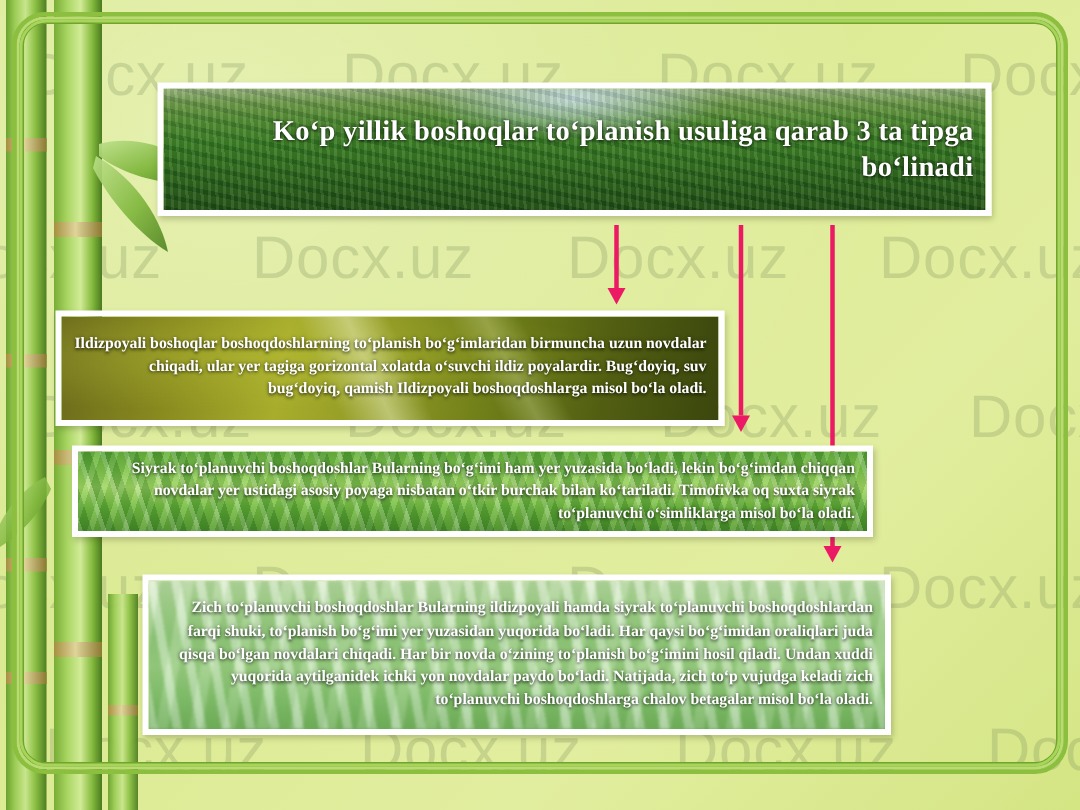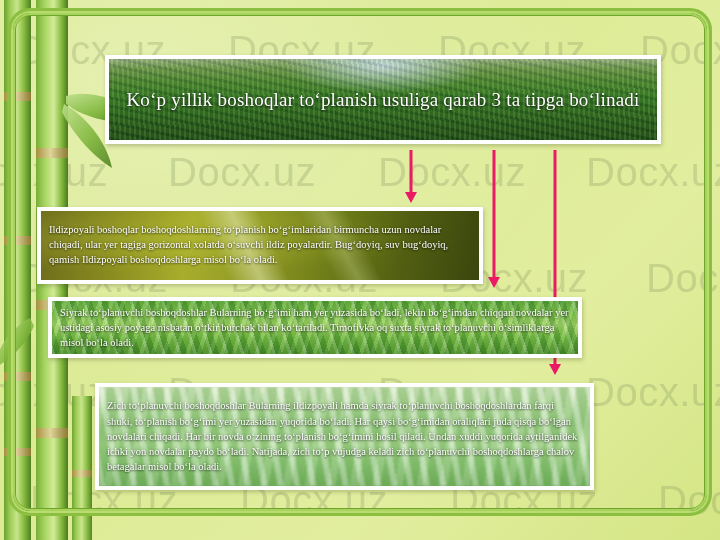--- a/index.html
+++ b/index.html
@@ -57,23 +57,23 @@
     position:absolute;
     border:4px solid #ffffff;
     box-sizing:border-box;
     box-shadow:1px 2px 4px rgba(60,70,30,.28);
     overflow:hidden;
     display:flex;align-items:center;justify-content:center;
   }
   .card .bg{position:absolute;inset:0;}
   .card .txt{
     position:relative;z-index:2;
-    text-align:left;
+    text-align:right;
     color:#ffffff;
-    font-weight:normal;
+    font-weight:bold;
     text-shadow:0 1px 2px rgba(0,0,0,.55), 0 0 3px rgba(0,0,0,.40);
     padding:0 8px;
     line-height:1.18;
   }
   
   #titleCard{left:105px;top:55px;width:556px;height:89px;}
   #titleCard .txt{font-size:19px;line-height:1.25;letter-spacing:.2px;}
   #titleBg{
     background:
       radial-gradient(ellipse at 50% 8%, #cfe4ef 0%, rgba(207,228,239,0) 26%),

